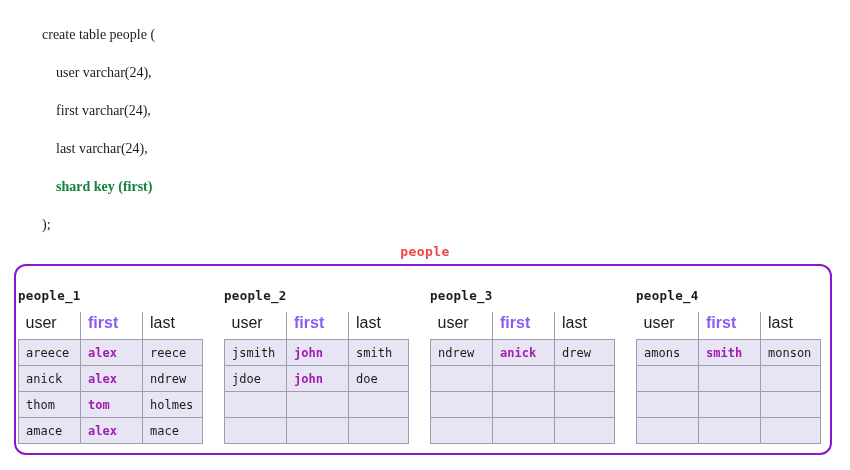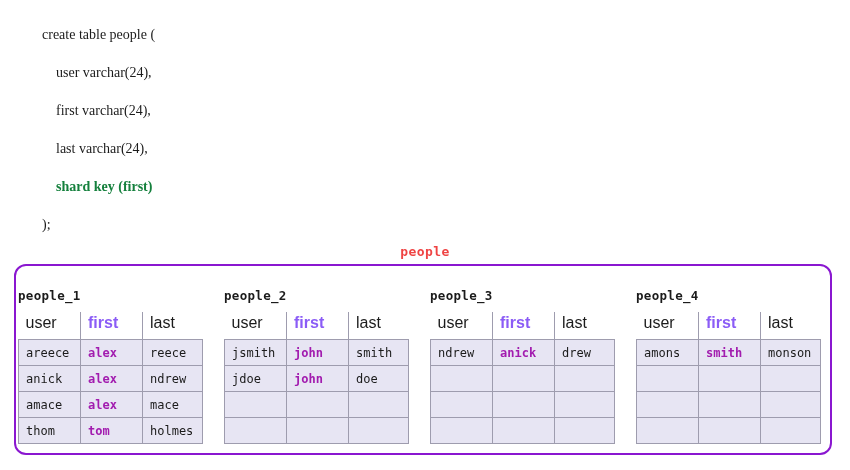--- a/index.html
+++ b/index.html
@@ -164,28 +164,28 @@
             <td class="">areece</td>
             <td class="key">alex</td>
             <td class="">reece</td>
           </tr>
           <tr>
             <td class="">anick</td>
             <td class="key">alex</td>
             <td class="">ndrew</td>
           </tr>
           <tr>
+            <td class="">thom</td>
+            <td class="key">tom</td>
+            <td class="">holmes</td>
+          </tr>
+          <tr>
             <td class="">amace</td>
             <td class="key">alex</td>
             <td class="">mace</td>
-          </tr>
-          <tr>
-            <td class="">thom</td>
-            <td class="key">tom</td>
-            <td class="">holmes</td>
           </tr>
         </tbody>
       </table>
     </div>
     <div class="shard">
       <div class="shard-title">people_2</div>
       <table class="shard-table">
         <colgroup>
           <col class="c-user">
           <col class="c-first">

